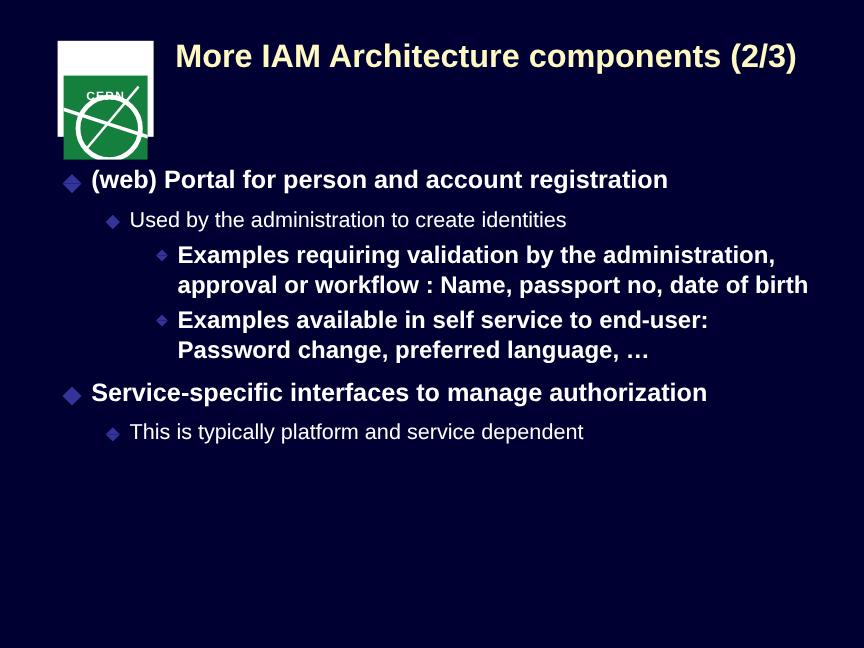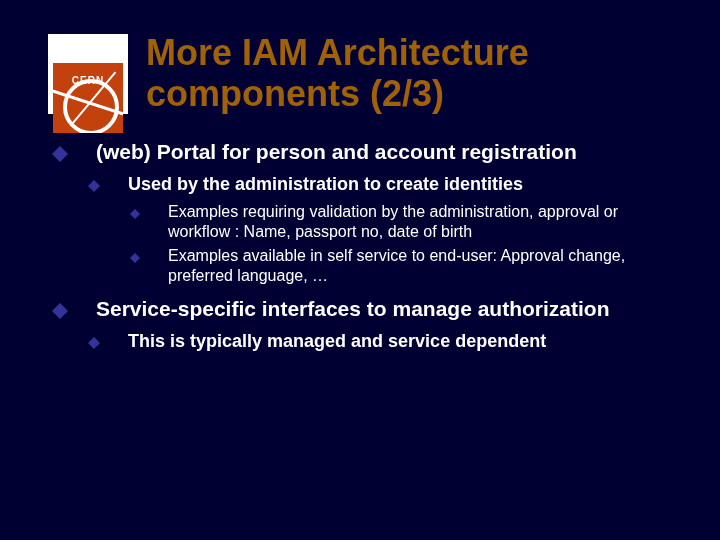--- a/index.html
+++ b/index.html
@@ -32,21 +32,21 @@
     display: flex;
     align-items: center;
     justify-content: center;
     position: relative;
     flex-shrink: 0;
     margin-top: 4px;
   }
   .logo-inner {
     width: 70px;
     height: 70px;
-    background: #c2410c;
+    background: #15803d;
     position: relative;
     display: flex;
     align-items: center;
     justify-content: center;
     overflow: hidden;
     margin-top: 48px;
   }
   .logo-text {
     position: absolute;
     top: 12px;
@@ -76,33 +76,33 @@
   .logo-line2 {
     position: absolute;
     width: 70px;
     height: 2px;
     background: #ffffff;
     transform: rotate(-50deg);
     top: 35px;
     left: 5px;
   }
   .title {
-    font-size: 36px;
+    font-size: 27px;
     font-weight: bold;
-    color: #a16207;
+    color: #fef9c3;
     line-height: 1.15;
     margin-top: 2px;
   }
   .content {
     margin-left: 2px;
   }
   .bullet {
     display: flex;
     align-items: flex-start;
-    gap: 28px;
+    gap: 8px;
   }
   .diamond {
     width: 0;
     height: 0;
     display: inline-block;
     flex-shrink: 0;
     position: relative;
   }
   .d1 {
     border: 8px solid transparent;
@@ -137,22 +137,22 @@
   }
   .d3::after {
     content: "";
     position: absolute;
     left: -5px;
     top: 5px;
     border: 5px solid transparent;
     border-top-color: #333399;
   }
   .lvl1 { font-size: 21px; font-weight: bold; line-height: 1.25; margin-bottom: 8px; }
-  .lvl2 { font-size: 18px; font-weight: bold; line-height: 1.25; margin-left: 36px; margin-bottom: 4px; }
-  .lvl3 { font-size: 16px; font-weight: normal; line-height: 1.25; margin-left: 78px; margin-bottom: 4px; }
+  .lvl2 { font-size: 18px; font-weight: normal; line-height: 1.25; margin-left: 36px; margin-bottom: 4px; }
+  .lvl3 { font-size: 20px; font-weight: bold; line-height: 1.25; margin-left: 78px; margin-bottom: 4px; }
   .block-gap { margin-top: 10px; }
   .top-gap-sm { margin-top: 6px; }
 </style>
 </head>
 <body>
 
 <div class="slide">
 
   <div class="header">
     <div class="logo">
@@ -177,27 +177,27 @@
       <span class="diamond d2"></span>
       <span>Used by the administration to create identities</span>
     </div>
 
     <div class="bullet lvl3 top-gap-sm">
       <span class="diamond d3"></span>
       <span>Examples requiring validation by the administration, approval or workflow : Name, passport no, date of birth</span>
     </div>
     <div class="bullet lvl3">
       <span class="diamond d3"></span>
-      <span>Examples available in self service to end-user: Approval change, preferred language, …</span>
+      <span>Examples available in self service to end-user: Password change, preferred language, …</span>
     </div>
 
     <div class="bullet lvl1 block-gap">
       <span class="diamond d1"></span>
       <span>Service-specific interfaces to manage authorization</span>
     </div>
 
     <div class="bullet lvl2 top-gap-sm">
       <span class="diamond d2"></span>
-      <span>This is typically managed and service dependent</span>
+      <span>This is typically platform and service dependent</span>
     </div>
 
   </div>
 </div>
 
 </body></html>

